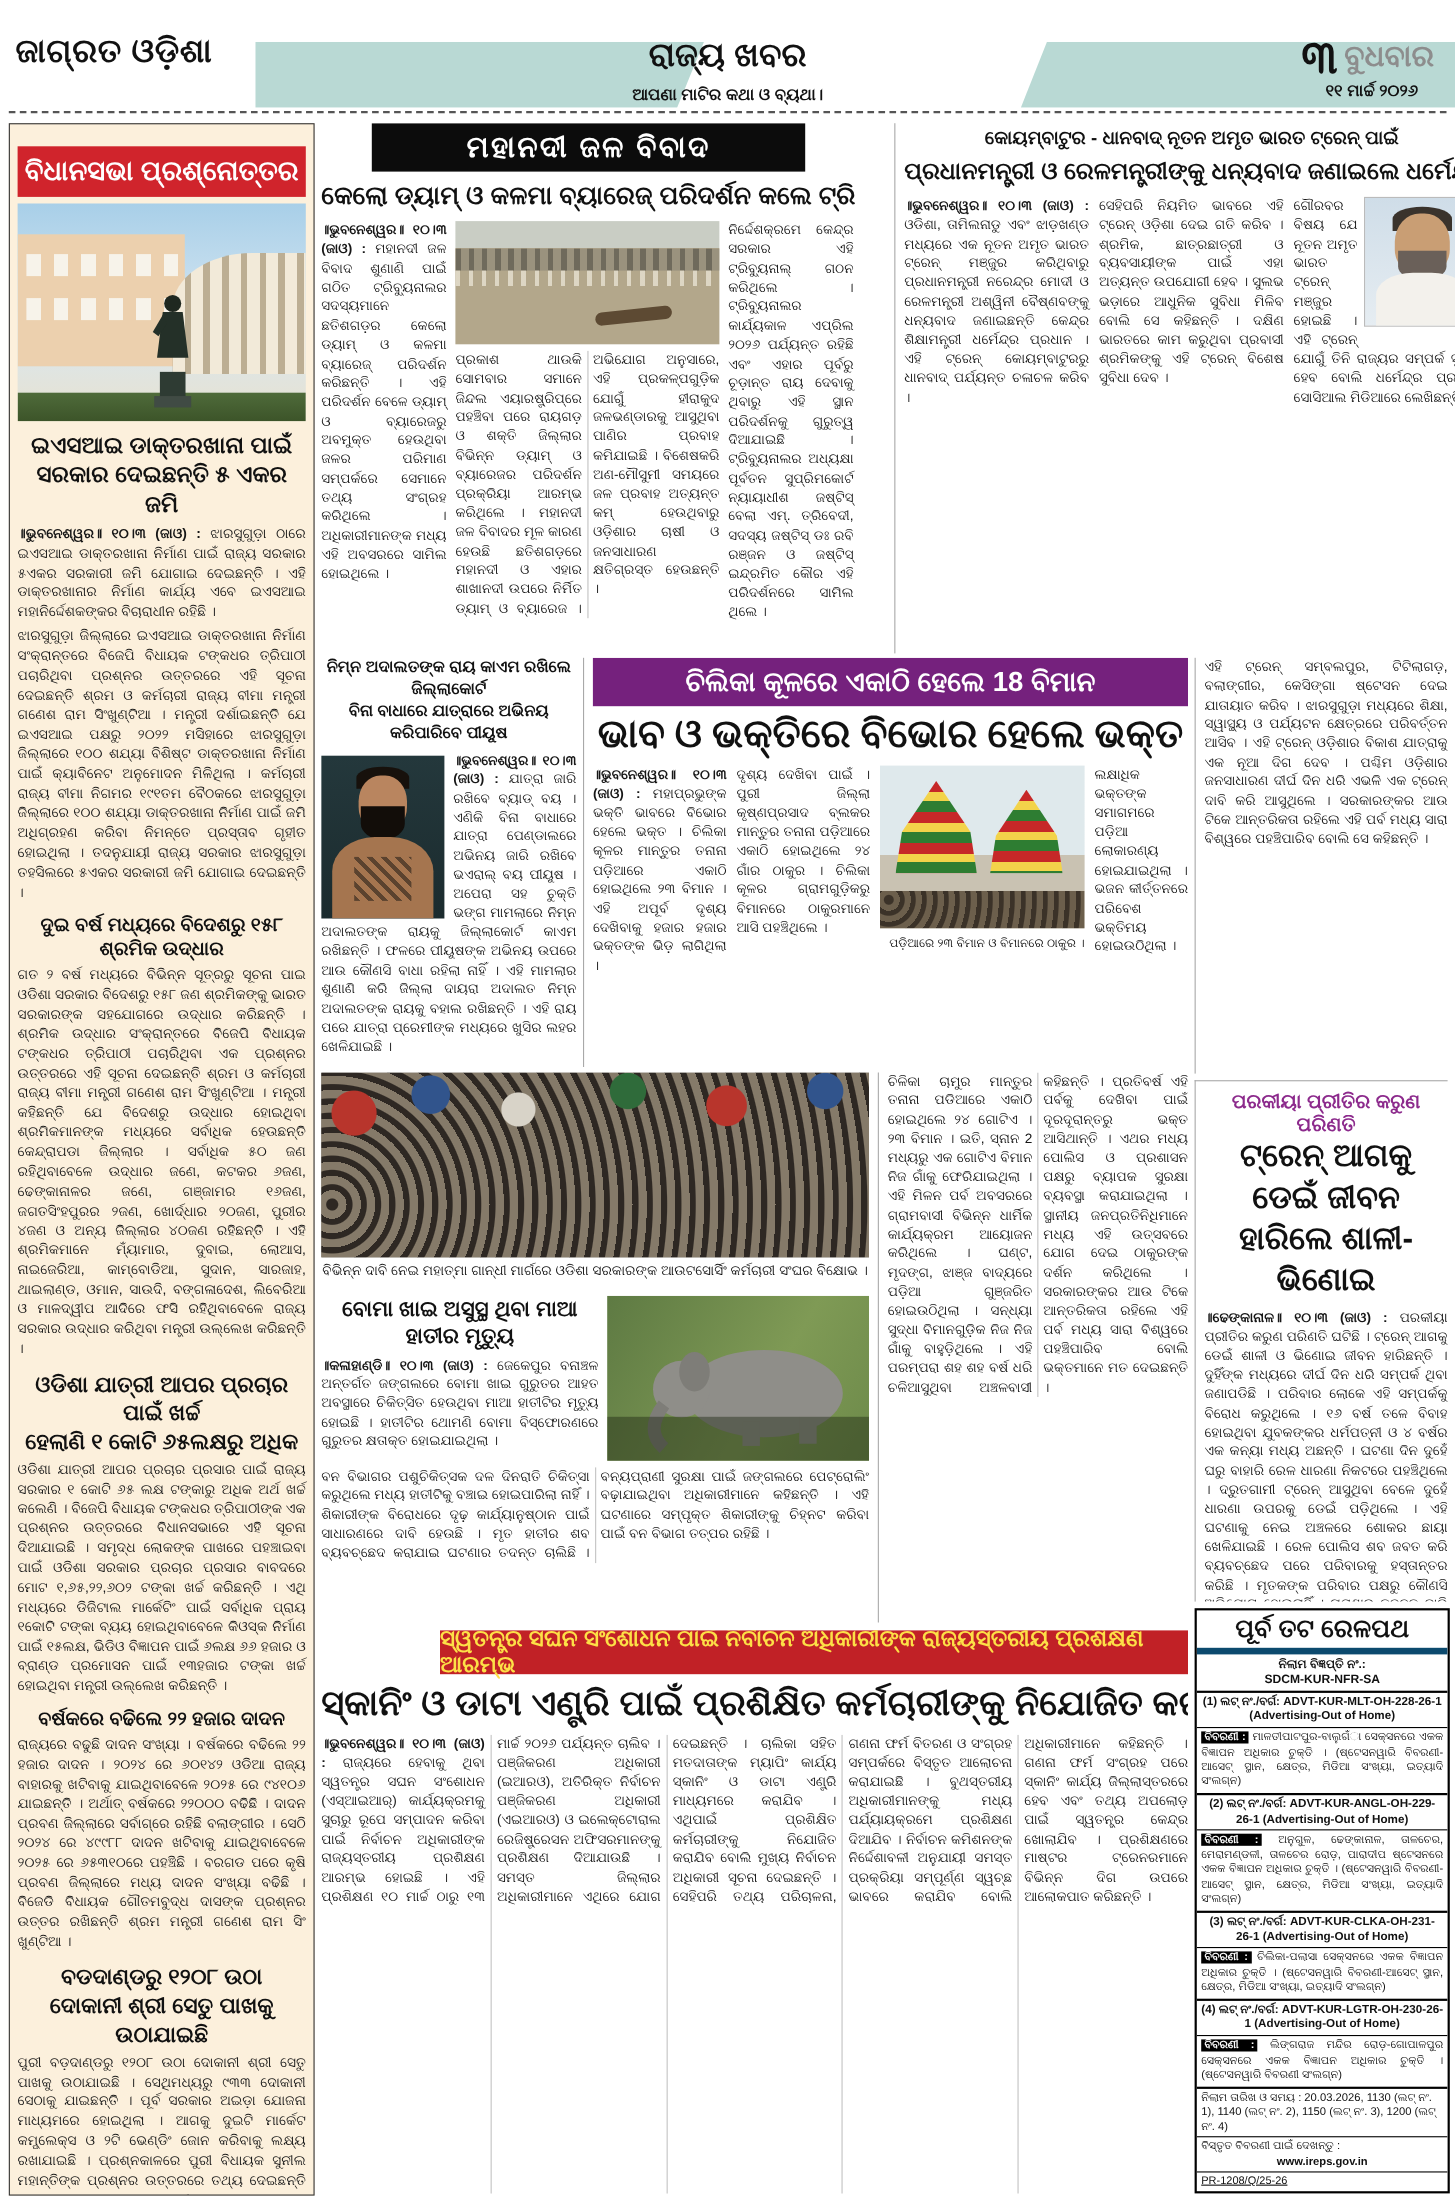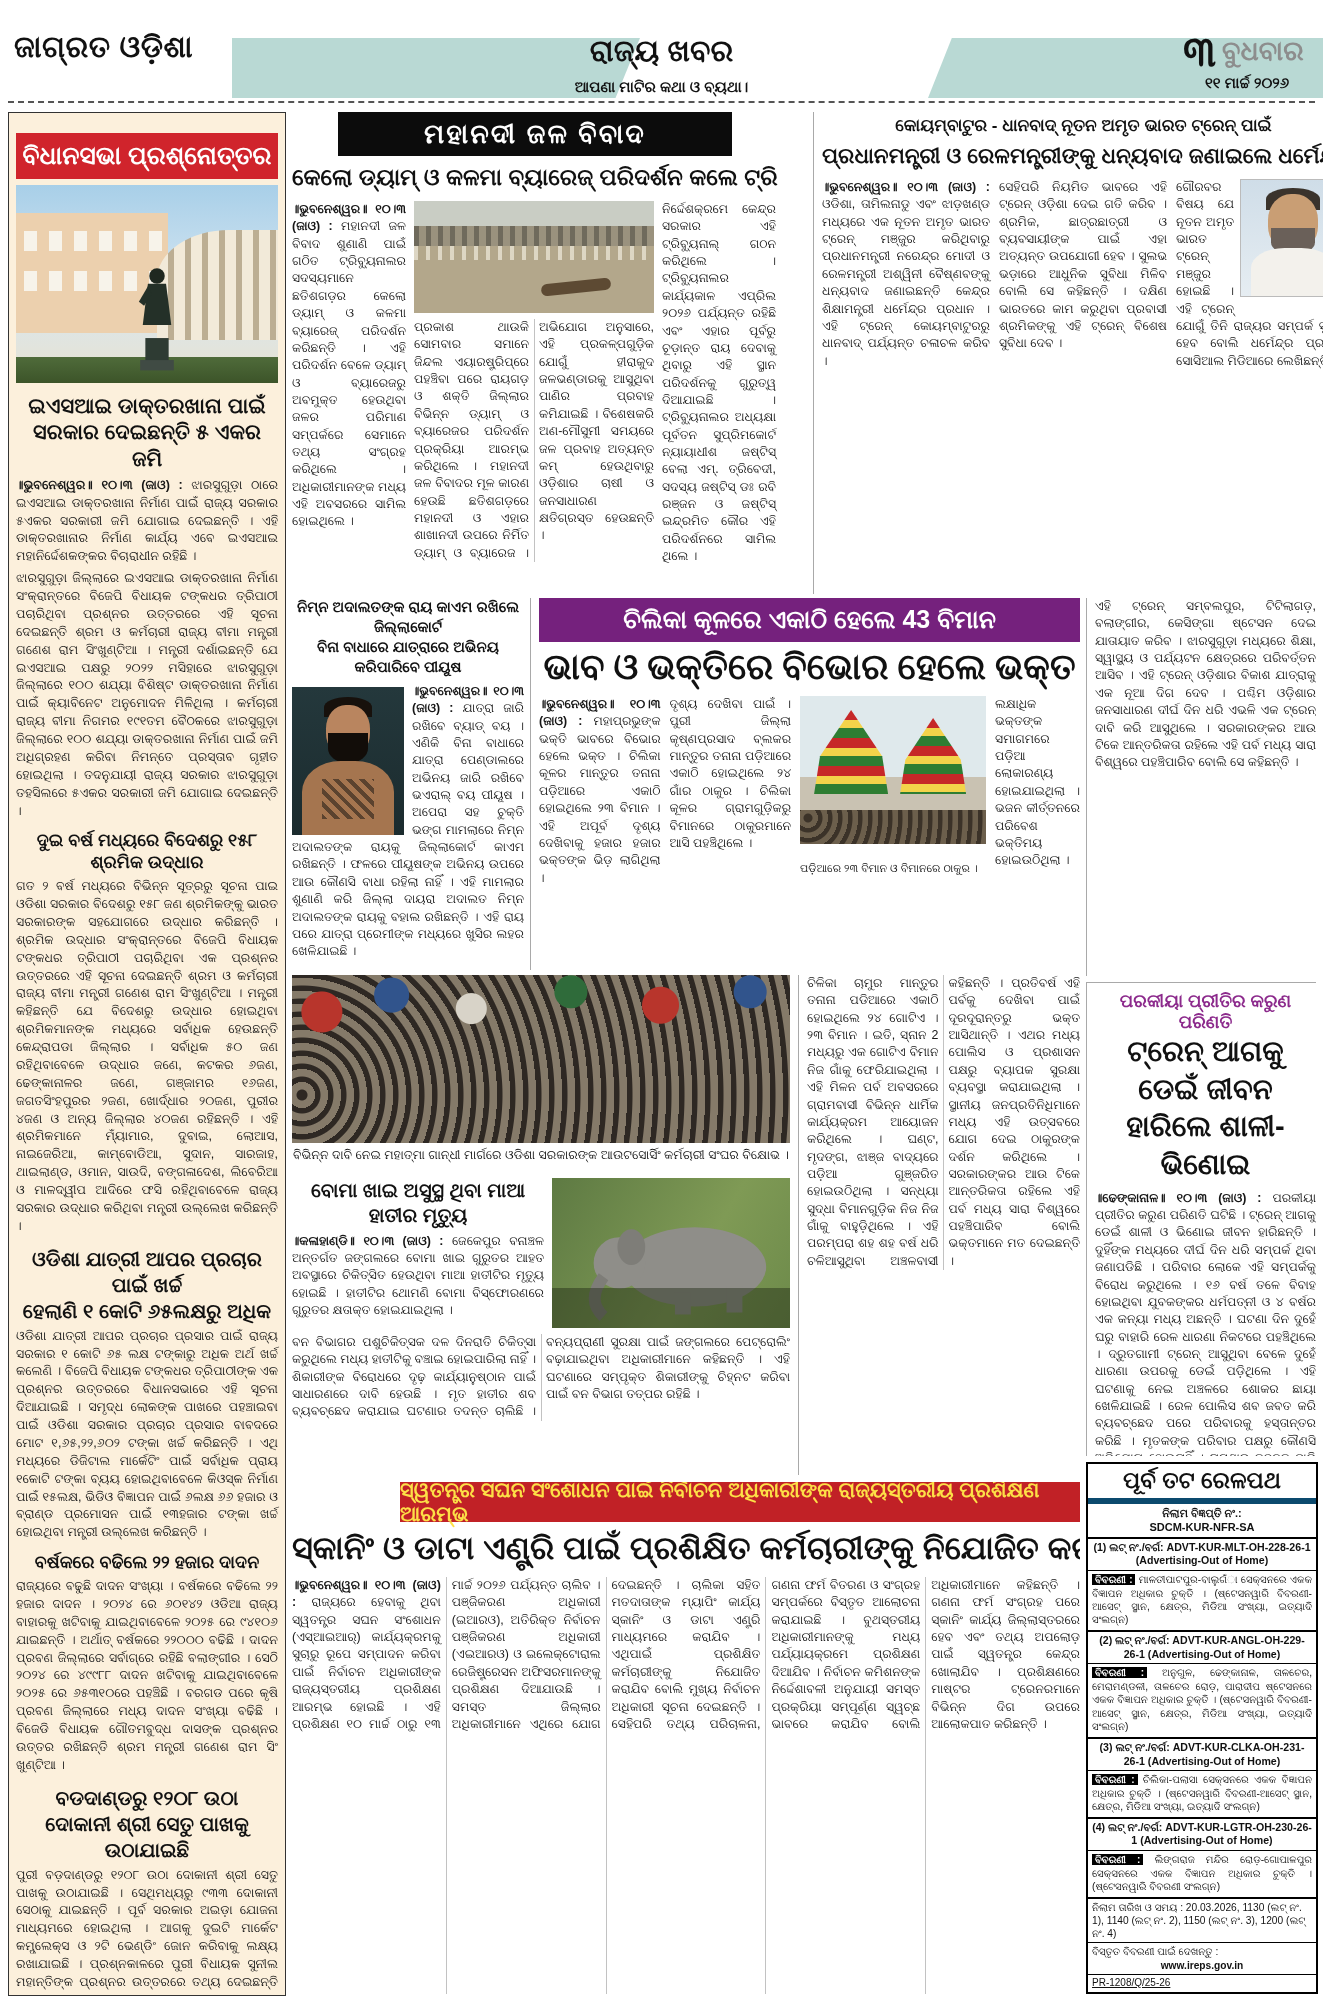--- a/index.html
+++ b/index.html
@@ -99,21 +99,21 @@
   .ch-body { display:flex; gap:9px; margin-top:8px; }
   .ch-col1 { width:126px; } .ch-col2 { width:126px; } .ch-col3 { width:88px; }
   .ch-photo-wrap { width:186px; }
   .ratha-photo { position:relative; width:186px; height:148px; background:linear-gradient(#dfe9ec 0 55%,#c9c2b2 55%); overflow:hidden; }
   .canopy { position:absolute; width:74px; height:84px;
             background:repeating-linear-gradient(#c62828 0 10px,#f3d34a 10px 18px,#2e7d32 18px 28px);
             clip-path:polygon(50% 0,92% 55%,100% 100%,0 100%,8% 55%); }
   .canopy.c1 { left:14px; top:14px; } .canopy.c2 { left:100px; top:22px; width:66px; height:76px; }
   .ratha-crowd { position:absolute; bottom:0; width:100%; height:34px;
                  background:repeating-radial-gradient(circle at 8px 8px,#3b3228 0 4px,#6c5f4c 5px 10px); }
-  .ch-caption { font-size:11px; text-align:left; margin-top:17px; line-height:1.3; }
+  .ch-caption { font-size:11px; text-align:right; margin-top:7px; line-height:1.3; }
 
   
   #train-rail { left:1086px; top:598px; width:230px; height:378px; overflow:hidden; padding-left:8px;
                 border-left:1px solid #a9a9a9; }
   #parakiya { left:1086px; top:982px; width:230px; height:474px; overflow:hidden; padding-left:8px;
               border-left:1px solid #a9a9a9; border-top:1px solid #a9a9a9; padding-top:8px; }
   #parakiya-kicker { color:#8c2a8c; font-size:18px; font-weight:bold; text-align:center; }
   .pk-h { font-size:29px; font-weight:bold; text-align:center; line-height:1.3; }
 
   
@@ -291,21 +291,21 @@
         <span class="a-beard"></span>
         <span class="a-torso"></span>
         <span class="a-tattoo"></span>
       </span>
       <b class="dl">॥ଭୁବନେଶ୍ୱର॥ ୧୦।୩ (ଜାଓ) :</b>
       <span>ଯାତ୍ରା ଜାରି ରଖିବେ ବ୍ୟାଡ୍ ବୟ । ଏଣିକି ବିନା ବାଧାରେ ଯାତ୍ରା ପେଣ୍ଡାଲରେ ଅଭିନୟ ଜାରି ରଖିବେ ଭଏରାଲ୍ ବୟ ପୀୟୂଷ । ଅପେରା ସହ ଚୁକ୍ତି ଭଙ୍ଗ ମାମଲାରେ ନିମ୍ନ ଅଦାଲତଙ୍କ ରାୟକୁ ଜିଲ୍ଲାକୋର୍ଟ କାଏମ ରଖିଛନ୍ତି । ଫଳରେ ପୀୟୂଷଙ୍କ ଅଭିନୟ ଉପରେ ଆଉ କୌଣସି ବାଧା ରହିଲା ନାହିଁ । ଏହି ମାମଲାର ଶୁଣାଣି କରି ଜିଲ୍ଲା ଦାୟରା ଅଦାଲତ ନିମ୍ନ ଅଦାଲତଙ୍କ ରାୟକୁ ବହାଲ ରଖିଛନ୍ତି । ଏହି ରାୟ ପରେ ଯାତ୍ରା ପ୍ରେମୀଙ୍କ ମଧ୍ୟରେ ଖୁସିର ଲହର ଖେଳିଯାଇଛି ।</span>
     </div>
   </section>
 
   <section id="chilika" class="abs">
-    <div id="chilika-banner">ଚିଲିକା କୂଳରେ ଏକାଠି ହେଲେ 43 ବିମାନ</div>
+    <div id="chilika-banner">ଚିଲିକା କୂଳରେ ଏକାଠି ହେଲେ 18 ବିମାନ</div>
     <h1 id="chilika-headline">ଭାବ ଓ ଭକ୍ତିରେ ବିଭୋର ହେଲେ ଭକ୍ତ</h1>
     <div class="ch-body">
       <div class="ch-col1 jtext">
         <b class="dl">॥ଭୁବନେଶ୍ୱର॥ ୧୦।୩ (ଜାଓ) :</b>
         <span>ମହାପ୍ରଭୁଙ୍କ ଭକ୍ତି ଭାବରେ ବିଭୋର ହେଲେ ଭକ୍ତ । ଚିଲିକା କୂଳର ମାନ୍ତୁର ତନାନା ପଡ଼ିଆରେ ଏକାଠି ହୋଇଥିଲେ ୨୩ ବିମାନ । ଏହି ଅପୂର୍ବ ଦୃଶ୍ୟ ଦେଖିବାକୁ ହଜାର ହଜାର ଭକ୍ତଙ୍କ ଭିଡ଼ ଲାଗିଥିଲା ।</span>
       </div>
       <div class="ch-col2 jtext">ଦୃଶ୍ୟ ଦେଖିବା ପାଇଁ । ପୁରୀ ଜିଲ୍ଲା କୃଷ୍ଣପ୍ରସାଦ ବ୍ଲକର ମାନ୍ତୁର ତନାନା ପଡ଼ିଆରେ ଏକାଠି ହୋଇଥିଲେ ୨୪ ଗାଁର ଠାକୁର । ଚିଲିକା କୂଳର ଗ୍ରାମଗୁଡ଼ିକରୁ ବିମାନରେ ଠାକୁରମାନେ ଆସି ପହଞ୍ଚିଥିଲେ ।</div>
       <div class="ch-photo-wrap">
         <div class="ratha-photo">
           <div class="canopy c1"></div>

